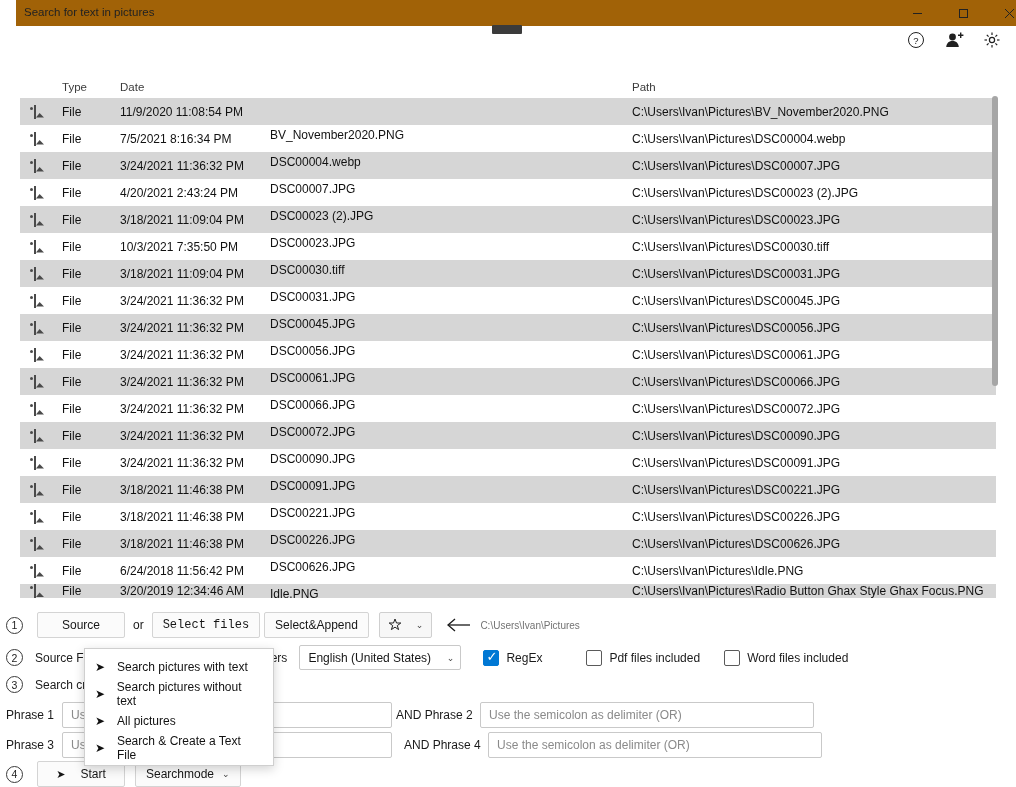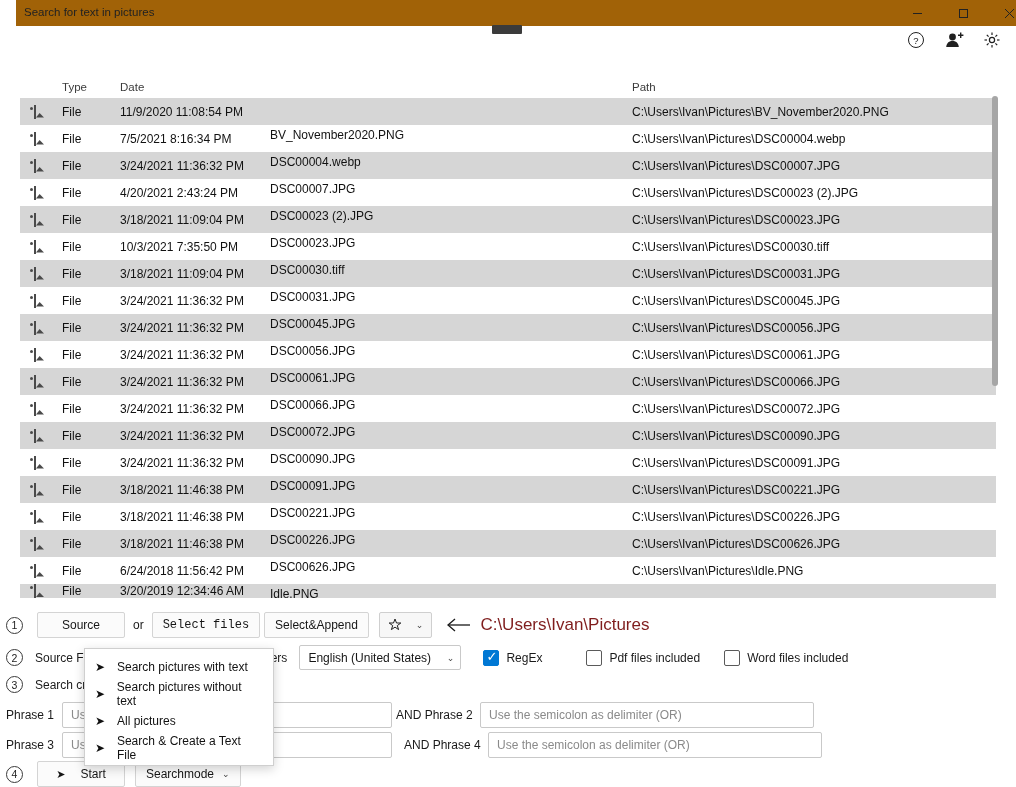--- a/index.html
+++ b/index.html
@@ -145,21 +145,21 @@
   .popup {
     position:absolute; left:84px; top:44px; width:190px; background:#fff;
     border:1px solid #cfcfcf; box-shadow:0 3px 10px rgba(0,0,0,.18);
     padding:4px 0; z-index:50;
   }
   .popup-item {
     display:flex; align-items:center; height:27px; padding:0 10px; font-size:12px; color:#121212;
     cursor:default;
   }
   .popup-ico { width:22px; color:#111; font-size:12px; }
-  .path-text { font-size:17px; color:#7f1d1d; }
+  .path-text { font-size:10px; color:#737373; }
 
   .sort-btn {
     border:1px solid #cfcfcf; background:#f7f7f7; border-radius:2px; height:26px;
     display:inline-flex; align-items:center; padding:0 8px; gap:6px; font-size:12px;
   }
 </style>
 </head>
 <body>
 
 <div class="app">
@@ -352,20 +352,21 @@
           <div class="cell col-type">File</div>
           <div class="cell col-date">6/24/2018 11:56:42 PM</div>
           <div class="cell col-name">Idle.PNG</div>
           <div class="cell col-path">C:\Users\Ivan\Pictures\Idle.PNG</div>
         </div>
         <div class="row alt partial">
           <div class="cell col-icon"><span class="img-ico"></span></div>
           <div class="cell col-type">File</div>
           <div class="cell col-date">3/20/2019 12:34:46 AM</div>
           <div class="cell col-name">Radio Button Ghax Style Ghax Focus.PNG</div>
+          <div class="cell col-path">C:\Users\Ivan\Pictures\Radio Button Ghax Style Ghax Focus.PNG</div>
         </div>
       </div>
   </div>
 
   <div class="vscroll">
     <div class="vthumb"></div>
   </div>
 
   <div class="bottom">
 

